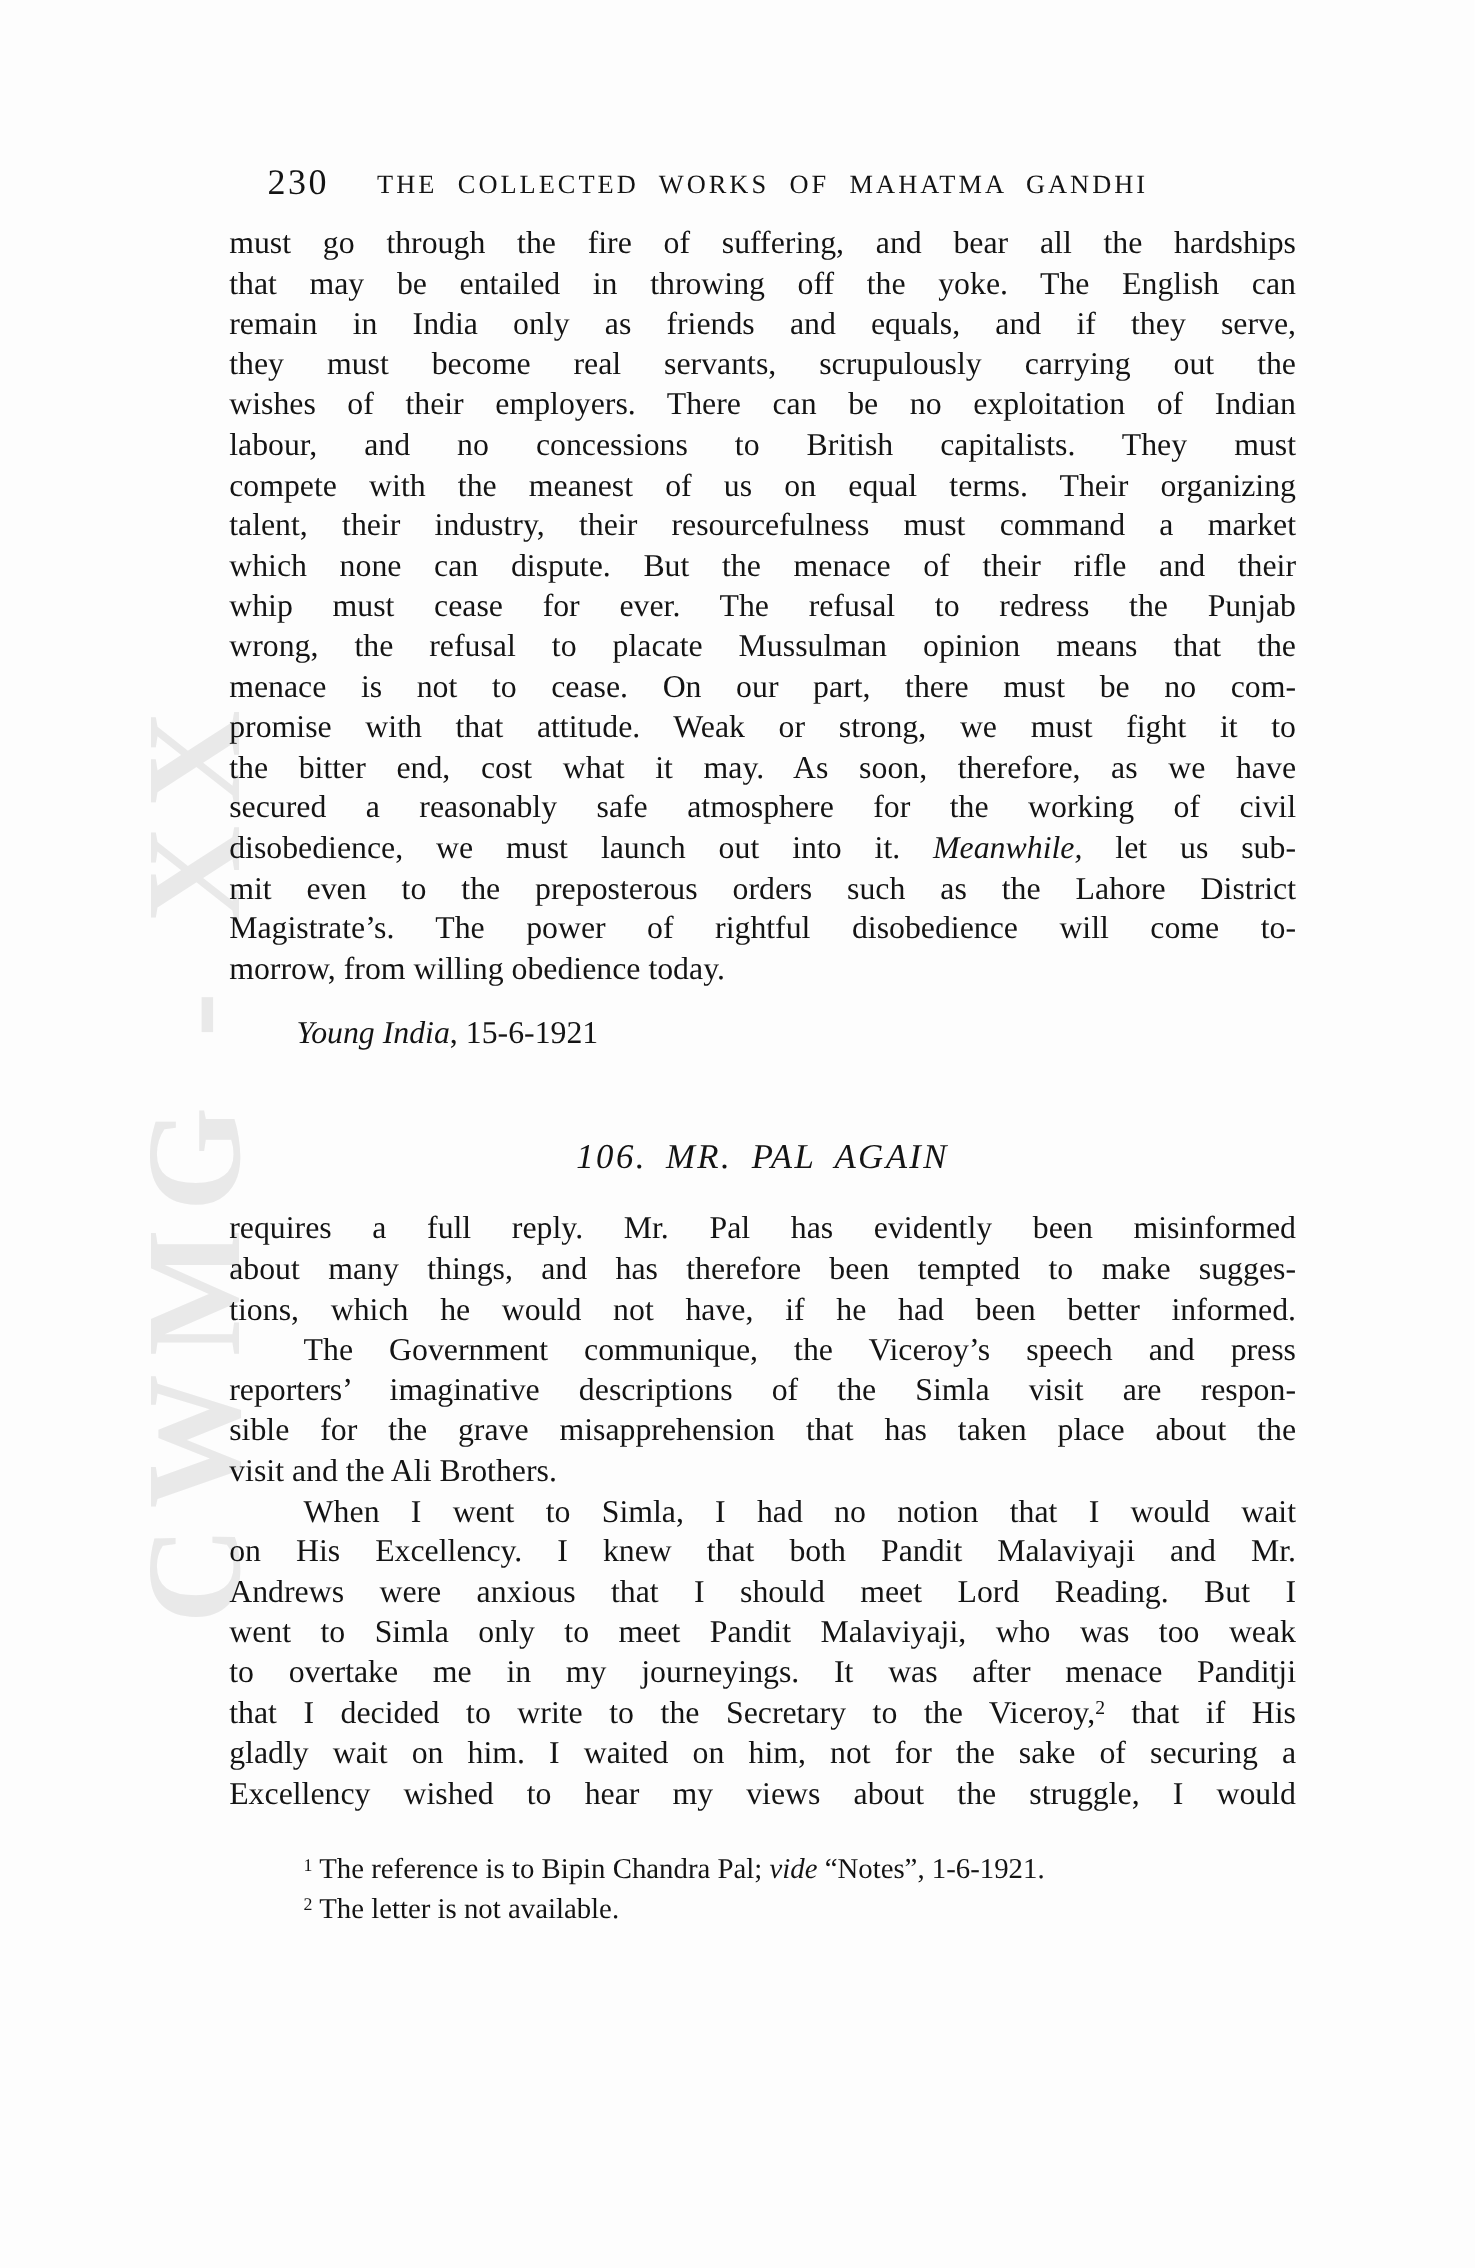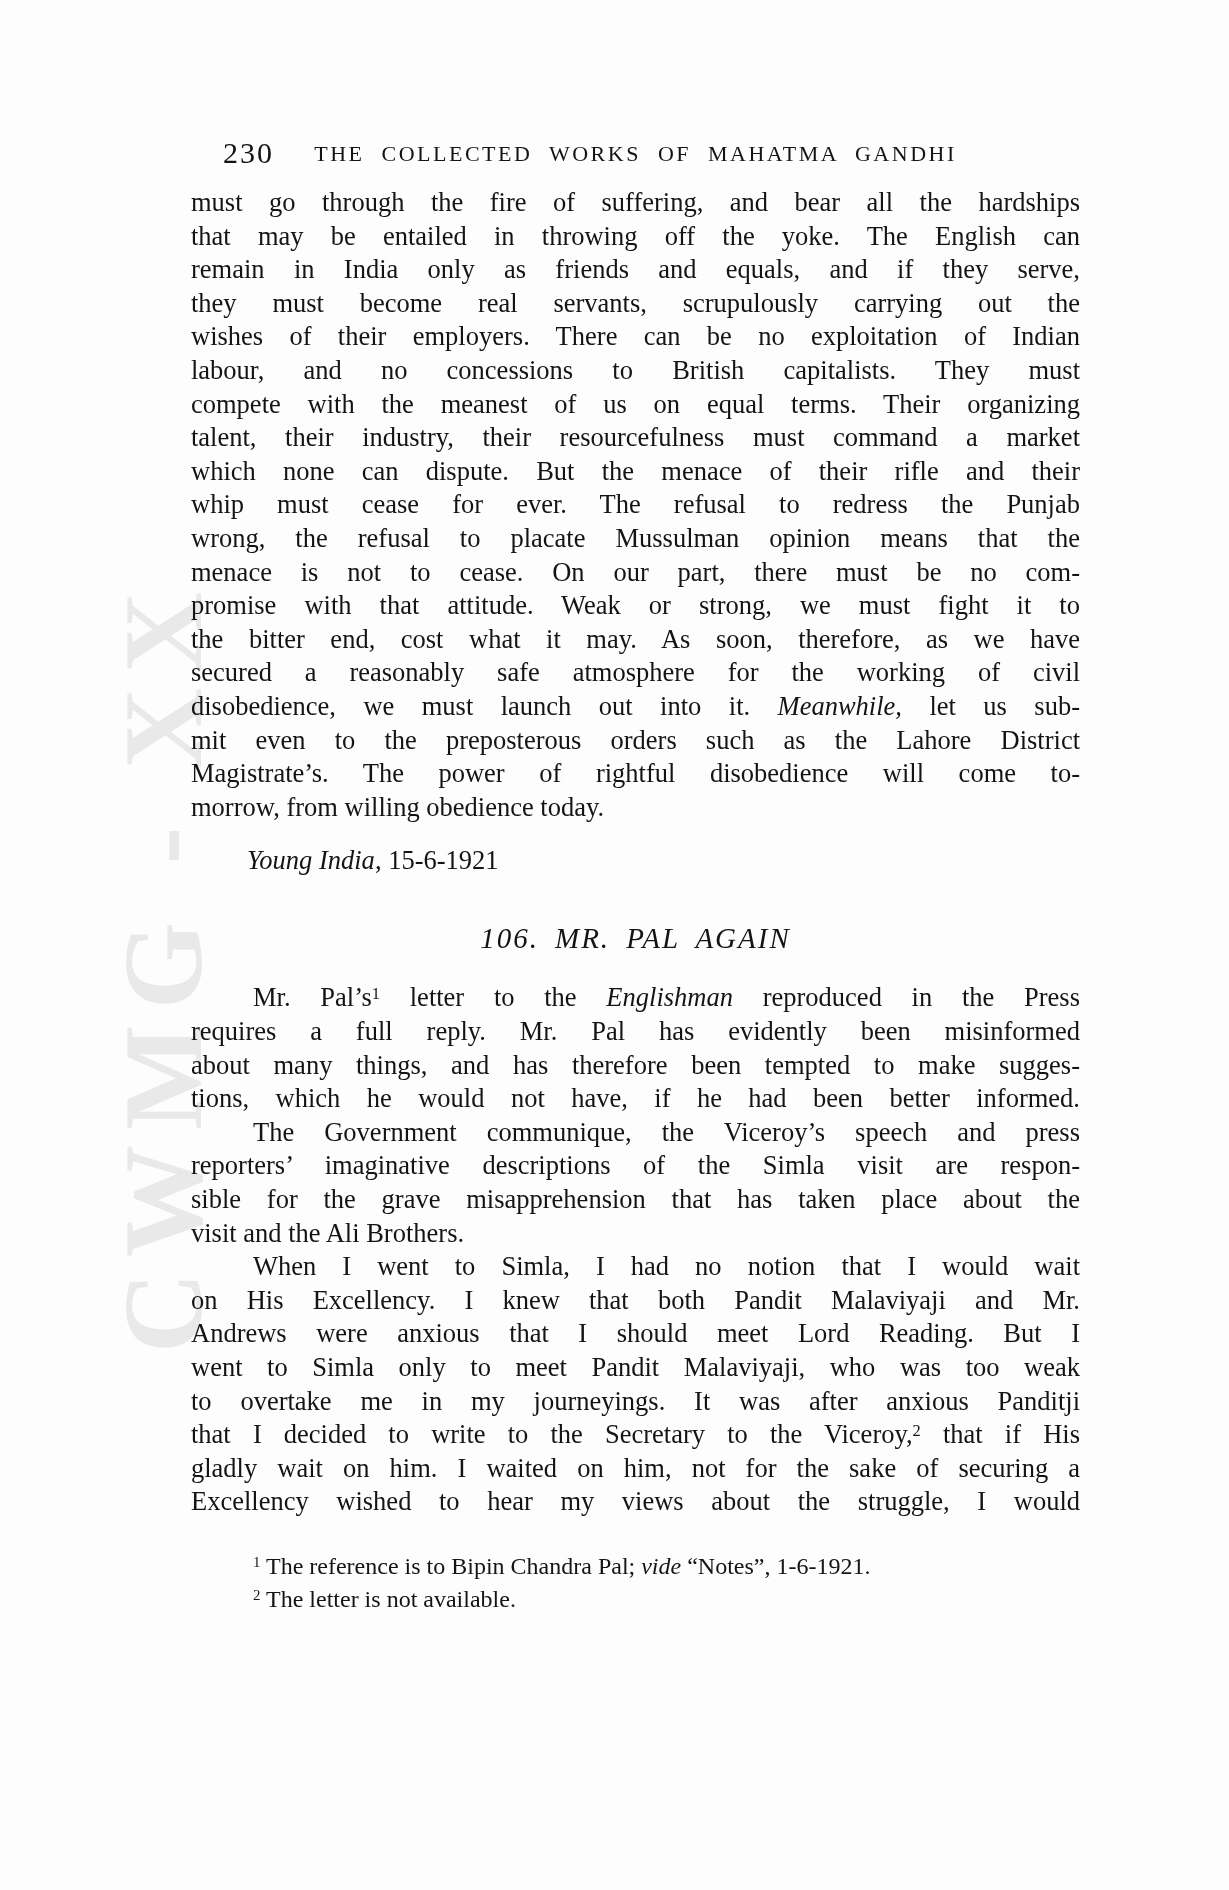--- a/index.html
+++ b/index.html
@@ -60,21 +60,21 @@
     text-align-last: justify;
     text-justify: inter-word;
   }
   .line.short { text-align: right; text-align-last: left; }
   .line.indent { padding-left: 62px; }
   .source {
     margin-top: 20px;
     padding-left: 56px;
   }
   .heading {
-    margin-top: 44px;
+    margin-top: 70px;
     margin-bottom: 26px;
     text-align: center;
     font-style: italic;
     font-size: 29px;
     letter-spacing: 2px;
     word-spacing: 7px;
     line-height: 33.6px;
   }
   .heading .hgap { display: inline-block; width: 16px; }
   .footnotes {
@@ -128,37 +128,36 @@
         </div>
 
       <div class="source line short" id="source-line"><em>Young India</em><span>, 15-6-1921</span></div>
 
       <div class="heading">
         <span>106.</span><span class="hgap"></span><span>MR. PAL AGAIN</span>
       </div>
 
       <div id="paragraphs">
           <div>
-            <div class="line indent"><span>Mr. Pal’s</span><sup>1</sup><span> letter to the </span><em>Englishman</em><span> reproduced in the Press</span></div>
             <div class="line"><span>requires a full reply.  Mr. Pal has evidently been misinformed</span></div>
             <div class="line"><span>about many things, and has therefore been tempted to make sugges-</span></div>
             <div class="line"><span>tions, which he would not have, if he had been better informed.</span></div>
           </div>
           <div>
             <div class="line indent"><span>The Government communique, the Viceroy’s speech and press</span></div>
             <div class="line"><span>reporters’ imaginative descriptions of the Simla visit are respon-</span></div>
             <div class="line"><span>sible for the grave misapprehension that has taken place about the</span></div>
             <div class="line short"><span>visit and the Ali Brothers.</span></div>
           </div>
           <div>
             <div class="line indent"><span>When I went to Simla, I had no notion that I would wait</span></div>
             <div class="line"><span>on His Excellency.  I knew that both Pandit Malaviyaji and Mr.</span></div>
             <div class="line"><span>Andrews were anxious that I should meet Lord Reading.  But I</span></div>
             <div class="line"><span>went to Simla only to meet Pandit Malaviyaji, who was too weak</span></div>
-            <div class="line"><span>to overtake me in my journeyings.  It was after anxious Panditji</span></div>
+            <div class="line"><span>to overtake me in my journeyings.  It was after menace Panditji</span></div>
             <div class="line"><span>that I decided to write to the Secretary to the Viceroy,</span><sup>2</sup><span> that if His</span></div>
             <div class="line"><span>gladly wait on him.  I waited on him, not for the sake of securing a</span></div>
             <div class="line"><span>Excellency wished to hear my views about the struggle, I would</span></div>
           </div>
         </div>
 
       <div class="footnotes" id="footnotes-list">
           <div class="footnote"><sup>1</sup><span> The reference is to Bipin Chandra Pal; </span><em>vide</em><span> “Notes”,  1-6-1921.</span></div>
           <div class="footnote"><sup>2</sup><span> The letter is not available.</span></div>
         </div>

